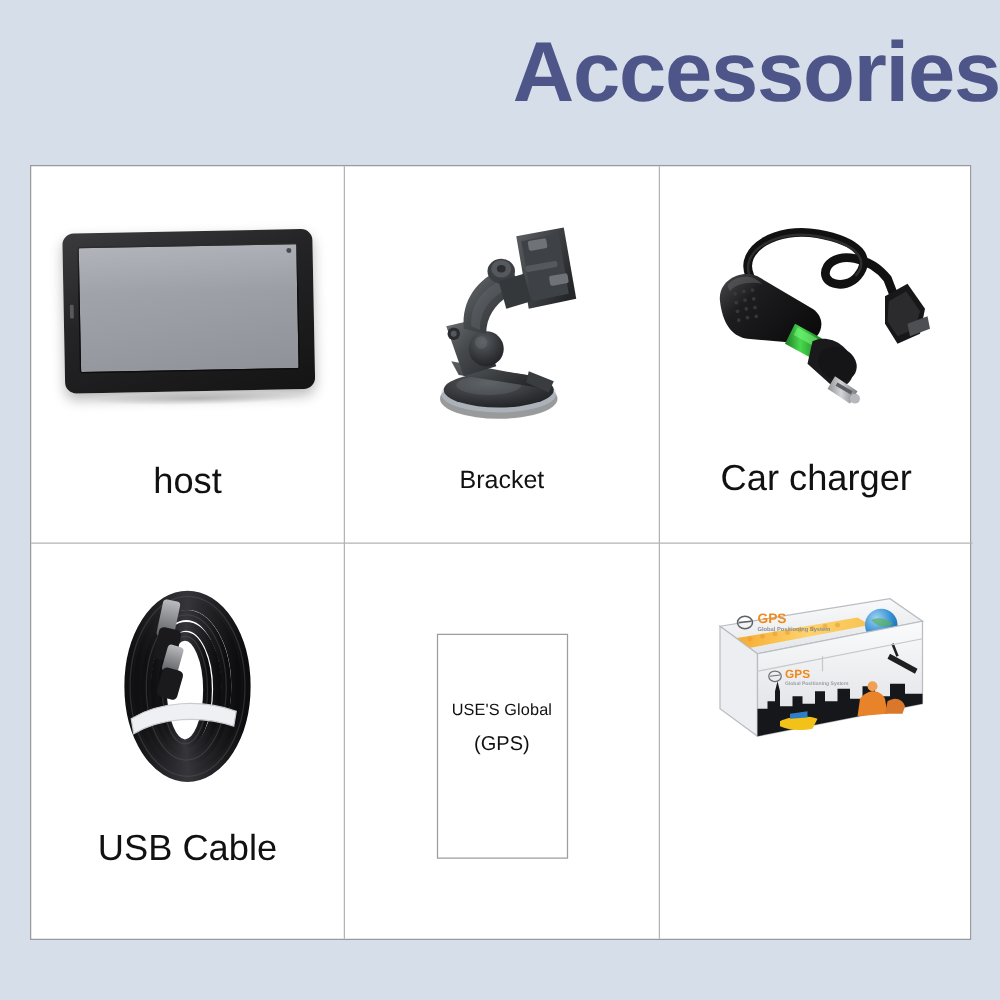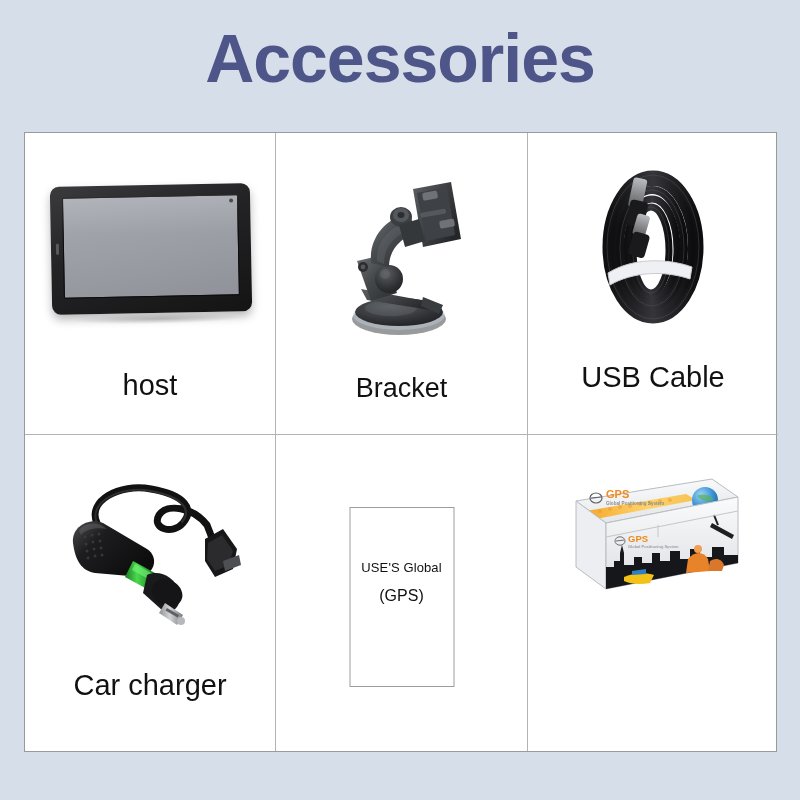--- a/index.html
+++ b/index.html
@@ -9,21 +9,21 @@
     background: #d6dee9;
     font-family: "Liberation Sans", sans-serif;
     overflow: hidden;
     position: relative;
   }
 
   
   #page-title {
     position: absolute;
     top: 24px; left: 0; width: 800px;
-    text-align: center;
+    text-align: right;
     font-size: 68px;
     font-weight: bold;
     letter-spacing: -1px;
     color: #4e5589;
     line-height: 1.0;
   }
 
   
   #accessory-grid {
     position: absolute;
@@ -53,21 +53,21 @@
     width: 100%;
     flex: 1 1 auto;
   }
   .label {
     color: #111;
     text-align: center;
     width: 100%;
     font-weight: normal;
   }
   .label-lg { font-size: 29px; }
-  .label-md { font-size: 27px; }
+  .label-md { font-size: 20px; }
 
   
   .host-wrap { position:absolute; left:26px; top:52px; width:200px; height:128px;
      transform: rotate(-1.1deg); }
   .host-body {
     position:absolute; inset:0;
     background: linear-gradient(160deg,#3b3b3d 0%,#242426 40%,#141415 100%);
     border-radius: 9px;
     box-shadow: 0 5px 10px rgba(0,0,0,.28);
   }
@@ -188,61 +188,20 @@
         <path d="M86 20 L124 13 L134 70 L96 78 Z" fill="url(#mg2)"></path>
         <path d="M90 24 L120 18 L128 66 L99 72 Z" fill="#3e4145"></path>
         <rect x="95" y="24" width="15" height="8" rx="2" fill="#6f7276" transform="rotate(-10 95 24)"></rect>
         <rect x="112" y="52" width="15" height="8" rx="2" fill="#6f7276" transform="rotate(-10 112 52)"></rect>
         <rect x="93" y="44" width="26" height="5" rx="2" fill="#55585c" transform="rotate(-10 93 44)"></rect>
 
         <path d="M72 56 L92 50 L98 72 L78 78 Z" fill="#35383b"></path>
       </svg>
     </div>
     <div class="label label-md lbl-bracket">Bracket</div>
-  </div>
-
-  <div class="cell">
-    <div class="art">
-      <svg class="usb" viewBox="0 0 170 180">
-        <defs>
-          <linearGradient id="braid" x1="0" y1="0" x2="1" y2="0">
-            <stop offset="0" stop-color="#101012"></stop>
-            <stop offset="50%" stop-color="#35353a"></stop>
-            <stop offset="100%" stop-color="#0d0d0f"></stop>
-          </linearGradient>
-          <linearGradient id="conn" x1="0" y1="0" x2="0" y2="1">
-            <stop offset="0" stop-color="#b9bbbf"></stop>
-            <stop offset="50%" stop-color="#8a8c90"></stop>
-            <stop offset="100%" stop-color="#5e6064"></stop>
-          </linearGradient>
-        </defs>
-
-        <g fill="none" stroke="url(#braid)" stroke-linecap="round">
-          <ellipse cx="85" cy="92" rx="46" ry="72" stroke-width="9"></ellipse>
-          <ellipse cx="85" cy="92" rx="39" ry="65" stroke-width="8"></ellipse>
-          <ellipse cx="84" cy="93" rx="32" ry="58" stroke-width="8"></ellipse>
-          <ellipse cx="84" cy="94" rx="25" ry="50" stroke-width="7"></ellipse>
-          <ellipse cx="83" cy="95" rx="18" ry="43" stroke-width="7"></ellipse>
-        </g>
-
-        <g stroke="#55555c" stroke-width="1" opacity=".45" fill="none">
-          <ellipse cx="85" cy="92" rx="46" ry="72"></ellipse>
-          <ellipse cx="84" cy="93" rx="32" ry="58"></ellipse>
-          <ellipse cx="83" cy="95" rx="18" ry="43"></ellipse>
-        </g>
-
-        <rect x="66" y="22" width="14" height="30" rx="3" fill="url(#conn)" transform="rotate(12 66 22)"></rect>
-        <rect x="63" y="44" width="18" height="26" rx="4" fill="#1a1a1d" transform="rotate(12 63 44)"></rect>
-        <rect x="70" y="58" width="13" height="22" rx="3" fill="url(#conn)" transform="rotate(16 70 58)"></rect>
-        <rect x="66" y="76" width="17" height="24" rx="4" fill="#1a1a1d" transform="rotate(16 66 76)"></rect>
-
-        <path d="M40 118 C62 104, 96 102, 124 112 L122 124 C96 115, 64 117, 42 130 Z" fill="#eef0f3" stroke="#c9cbcf" stroke-width="1"></path>
-      </svg>
-    </div>
-    <div class="label label-lg lbl-usb">USB Cable</div>
   </div>
 
   <div class="cell">
     <div class="art">
       <svg class="chg" viewBox="0 0 190 160">
         <defs>
           <linearGradient id="bodyg" x1="0" y1="0" x2="1" y2="0.7">
             <stop offset="0" stop-color="#4c4c4e"></stop>
             <stop offset="35%" stop-color="#1d1d1f"></stop>
             <stop offset="100%" stop-color="#0c0c0d"></stop>
@@ -296,20 +255,61 @@
         <path d="M150 74 L168 64 L182 84 L178 104 L160 112 L150 96 Z" fill="#17171a"></path>
         <path d="M153 78 L167 70 L178 86 L174 100 L160 106 L152 94 Z" fill="#2b2b2e"></path>
         <path d="M168 96 L184 90 L186 100 L170 106 Z" fill="#4d4f53"></path>
       </svg>
     </div>
     <div class="label label-lg lbl-charger">Car charger</div>
   </div>
 
   <div class="cell">
     <div class="art">
+      <svg class="usb" viewBox="0 0 170 180">
+        <defs>
+          <linearGradient id="braid" x1="0" y1="0" x2="1" y2="0">
+            <stop offset="0" stop-color="#101012"></stop>
+            <stop offset="50%" stop-color="#35353a"></stop>
+            <stop offset="100%" stop-color="#0d0d0f"></stop>
+          </linearGradient>
+          <linearGradient id="conn" x1="0" y1="0" x2="0" y2="1">
+            <stop offset="0" stop-color="#b9bbbf"></stop>
+            <stop offset="50%" stop-color="#8a8c90"></stop>
+            <stop offset="100%" stop-color="#5e6064"></stop>
+          </linearGradient>
+        </defs>
+
+        <g fill="none" stroke="url(#braid)" stroke-linecap="round">
+          <ellipse cx="85" cy="92" rx="46" ry="72" stroke-width="9"></ellipse>
+          <ellipse cx="85" cy="92" rx="39" ry="65" stroke-width="8"></ellipse>
+          <ellipse cx="84" cy="93" rx="32" ry="58" stroke-width="8"></ellipse>
+          <ellipse cx="84" cy="94" rx="25" ry="50" stroke-width="7"></ellipse>
+          <ellipse cx="83" cy="95" rx="18" ry="43" stroke-width="7"></ellipse>
+        </g>
+
+        <g stroke="#55555c" stroke-width="1" opacity=".45" fill="none">
+          <ellipse cx="85" cy="92" rx="46" ry="72"></ellipse>
+          <ellipse cx="84" cy="93" rx="32" ry="58"></ellipse>
+          <ellipse cx="83" cy="95" rx="18" ry="43"></ellipse>
+        </g>
+
+        <rect x="66" y="22" width="14" height="30" rx="3" fill="url(#conn)" transform="rotate(12 66 22)"></rect>
+        <rect x="63" y="44" width="18" height="26" rx="4" fill="#1a1a1d" transform="rotate(12 63 44)"></rect>
+        <rect x="70" y="58" width="13" height="22" rx="3" fill="url(#conn)" transform="rotate(16 70 58)"></rect>
+        <rect x="66" y="76" width="17" height="24" rx="4" fill="#1a1a1d" transform="rotate(16 66 76)"></rect>
+
+        <path d="M40 118 C62 104, 96 102, 124 112 L122 124 C96 115, 64 117, 42 130 Z" fill="#eef0f3" stroke="#c9cbcf" stroke-width="1"></path>
+      </svg>
+    </div>
+    <div class="label label-lg lbl-usb">USB Cable</div>
+  </div>
+
+  <div class="cell">
+    <div class="art">
       <div class="manual">
         <div class="manual-title">USE'S Global</div>
         <div class="manual-sub">(GPS)</div>
       </div>
     </div>
     <div class="label label-md lbl-bracket"></div>
   </div>
 
   <div class="cell">
     <div class="art">

